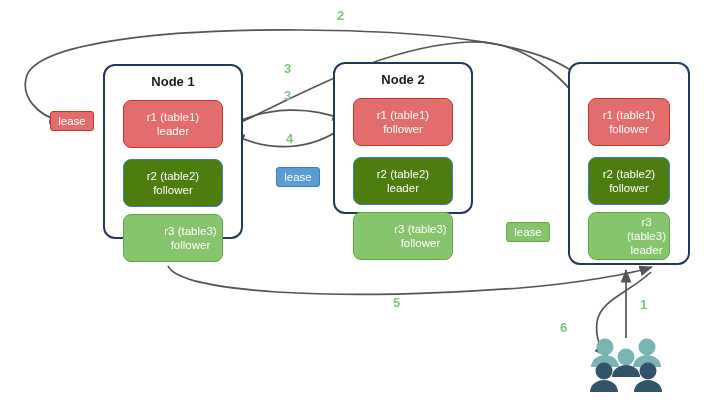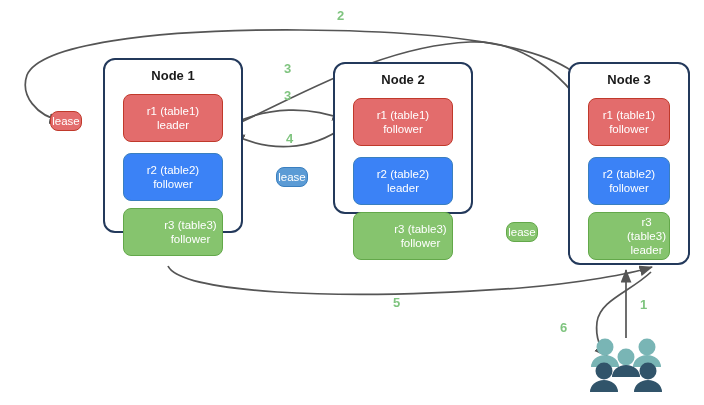--- a/index.html
+++ b/index.html
@@ -39,32 +39,32 @@
     flex-direction:column;
     align-items:center;
     justify-content:center;
     color:#ffffff;
     font-size:11.5px;
     line-height:14px;
     text-align:center;
   }
   .replica .l1,.replica .l2{display:block;}
   .rep-red{background:#e36c6c;border:1.5px solid #c0392b;}
-  .rep-blue{background:#3b82f6;border:1.5px solid #3a7fbf;}
+  .rep-blue{background:#4d7c0f;border:1.5px solid #3a7fbf;}
   .rep-green{background:#86c46e;border:1.5px solid #63a84a;padding-left:35px;}
 
   .lease{
     position:absolute;
-    border-radius:8px;
+    border-radius:3px;
     box-sizing:border-box;
     display:flex;align-items:center;justify-content:center;
     color:#ffffff;
     font-size:11.5px;
     height:20px;
-    width:32px;
+    width:44px;
   }
   .lease-red{background:#e36c6c;border:1.5px solid #c0392b;}
   .lease-blue{background:#5b9bd5;border:1.5px solid #3a7fbf;}
   .lease-green{background:#86c46e;border:1.5px solid #63a84a;}
 
   .step-label{
     position:absolute;
     color:#7fc47f;
     font-size:13px;
     font-weight:bold;
@@ -92,21 +92,21 @@
 
     <path d="M 345,126 C 310,152 268,152 232,134" fill="none" stroke="#555555" stroke-width="1.7" marker-end="url(#ah)"></path>
 
     <path d="M 168,266 C 180,292 330,302 520,288 C 580,283 630,274 652,267" fill="none" stroke="#555555" stroke-width="1.7" marker-end="url(#ah)"></path>
 
     <path d="M 626,338 L 626,270" fill="none" stroke="#555555" stroke-width="1.7" marker-end="url(#ah)"></path>
 
     <path d="M 651,272 C 630,292 600,300 597,322 C 595,338 601,350 607,356" fill="none" stroke="#555555" stroke-width="1.7" marker-end="url(#ah)"></path>
   </svg>
 
-  <div class="node-box" style="left:103px;top:58px;width:140px;height:175px;text-decoration:underline;">
+  <div class="node-box" style="left:103px;top:64px;width:140px;height:175px;text-decoration:underline;">
     <div class="node-title">Node 1</div>
     <div class="replica rep-red" style="top:34px;">
       <span class="l1">r1 (table1)</span>
       <span class="l2">leader</span>
     </div>
     <div class="replica rep-blue" style="top:93px;">
       <span class="l1">r2 (table2)</span>
       <span class="l2">follower</span>
     </div>
     <div class="replica rep-green" style="top:148px;">
@@ -125,21 +125,20 @@
       <span class="l1">r2 (table2)</span>
       <span class="l2">leader</span>
     </div>
     <div class="replica rep-green" style="top:148px;">
       <span class="l1">r3 (table3)</span>
       <span class="l2">follower</span>
     </div>
   </div>
 
   <div class="node-box" style="left:568px;top:62px;width:122px;height:203px;">
-    <div class="node-title">Node 3</div>
     <div class="replica rep-red" style="top:34px;">
       <span class="l1">r1 (table1)</span>
       <span class="l2">follower</span>
     </div>
     <div class="replica rep-blue" style="top:93px;">
       <span class="l1">r2 (table2)</span>
       <span class="l2">follower</span>
     </div>
     <div class="replica rep-green" style="top:148px;">
       <span class="l1">r3 (table3)</span>

